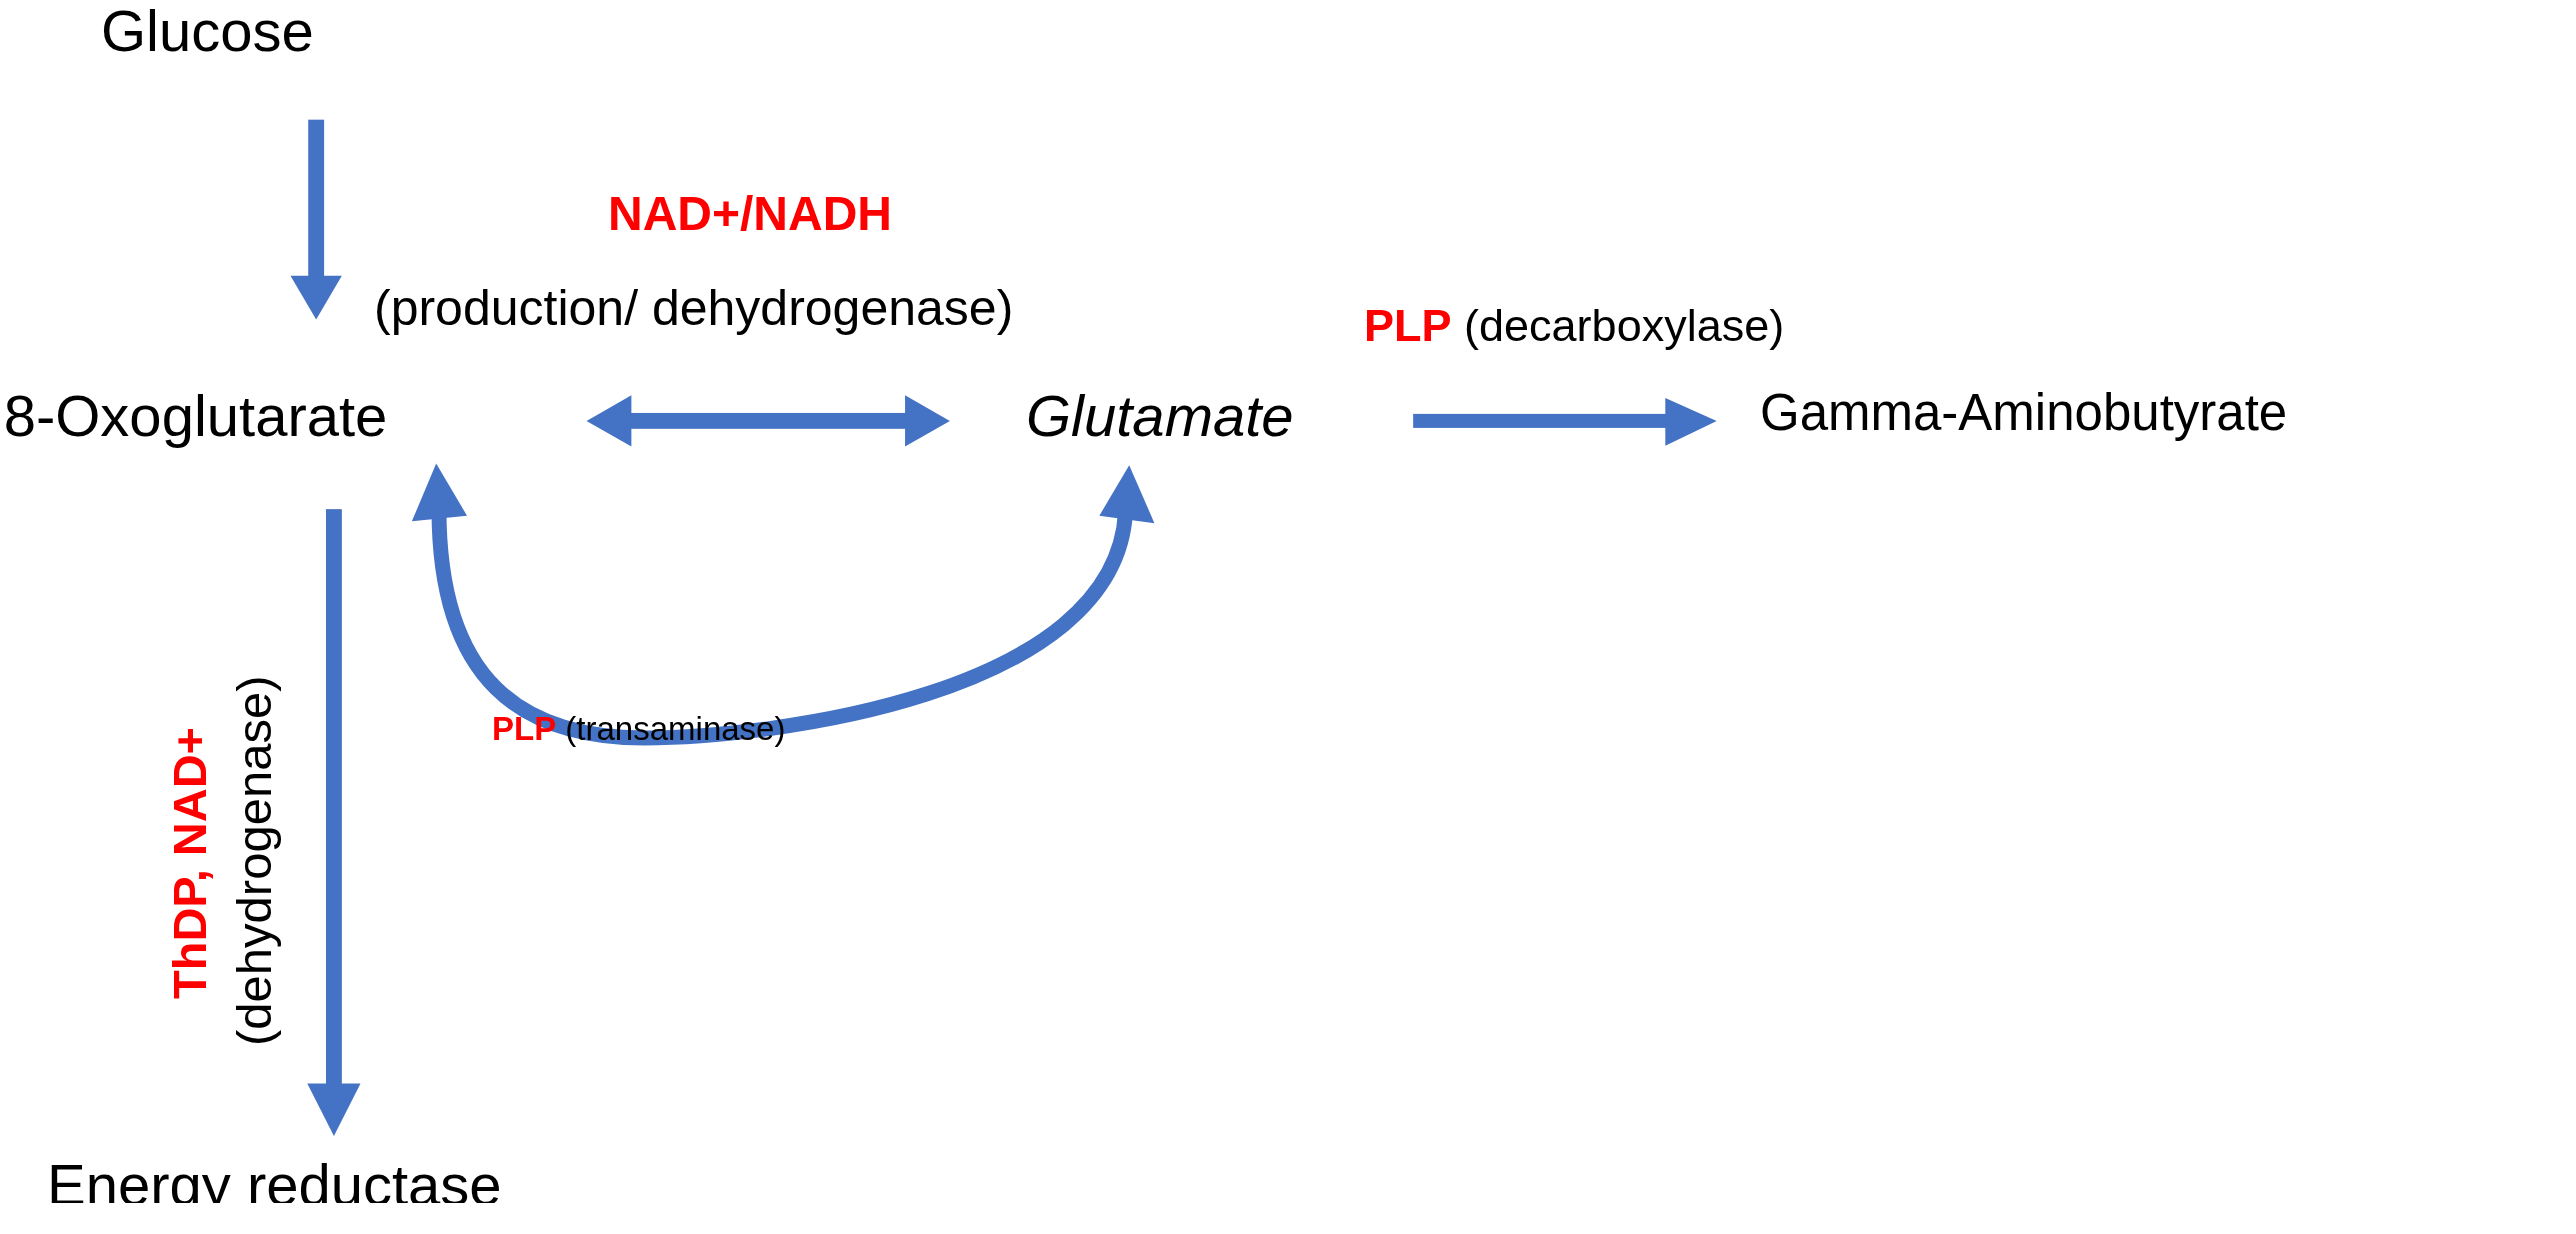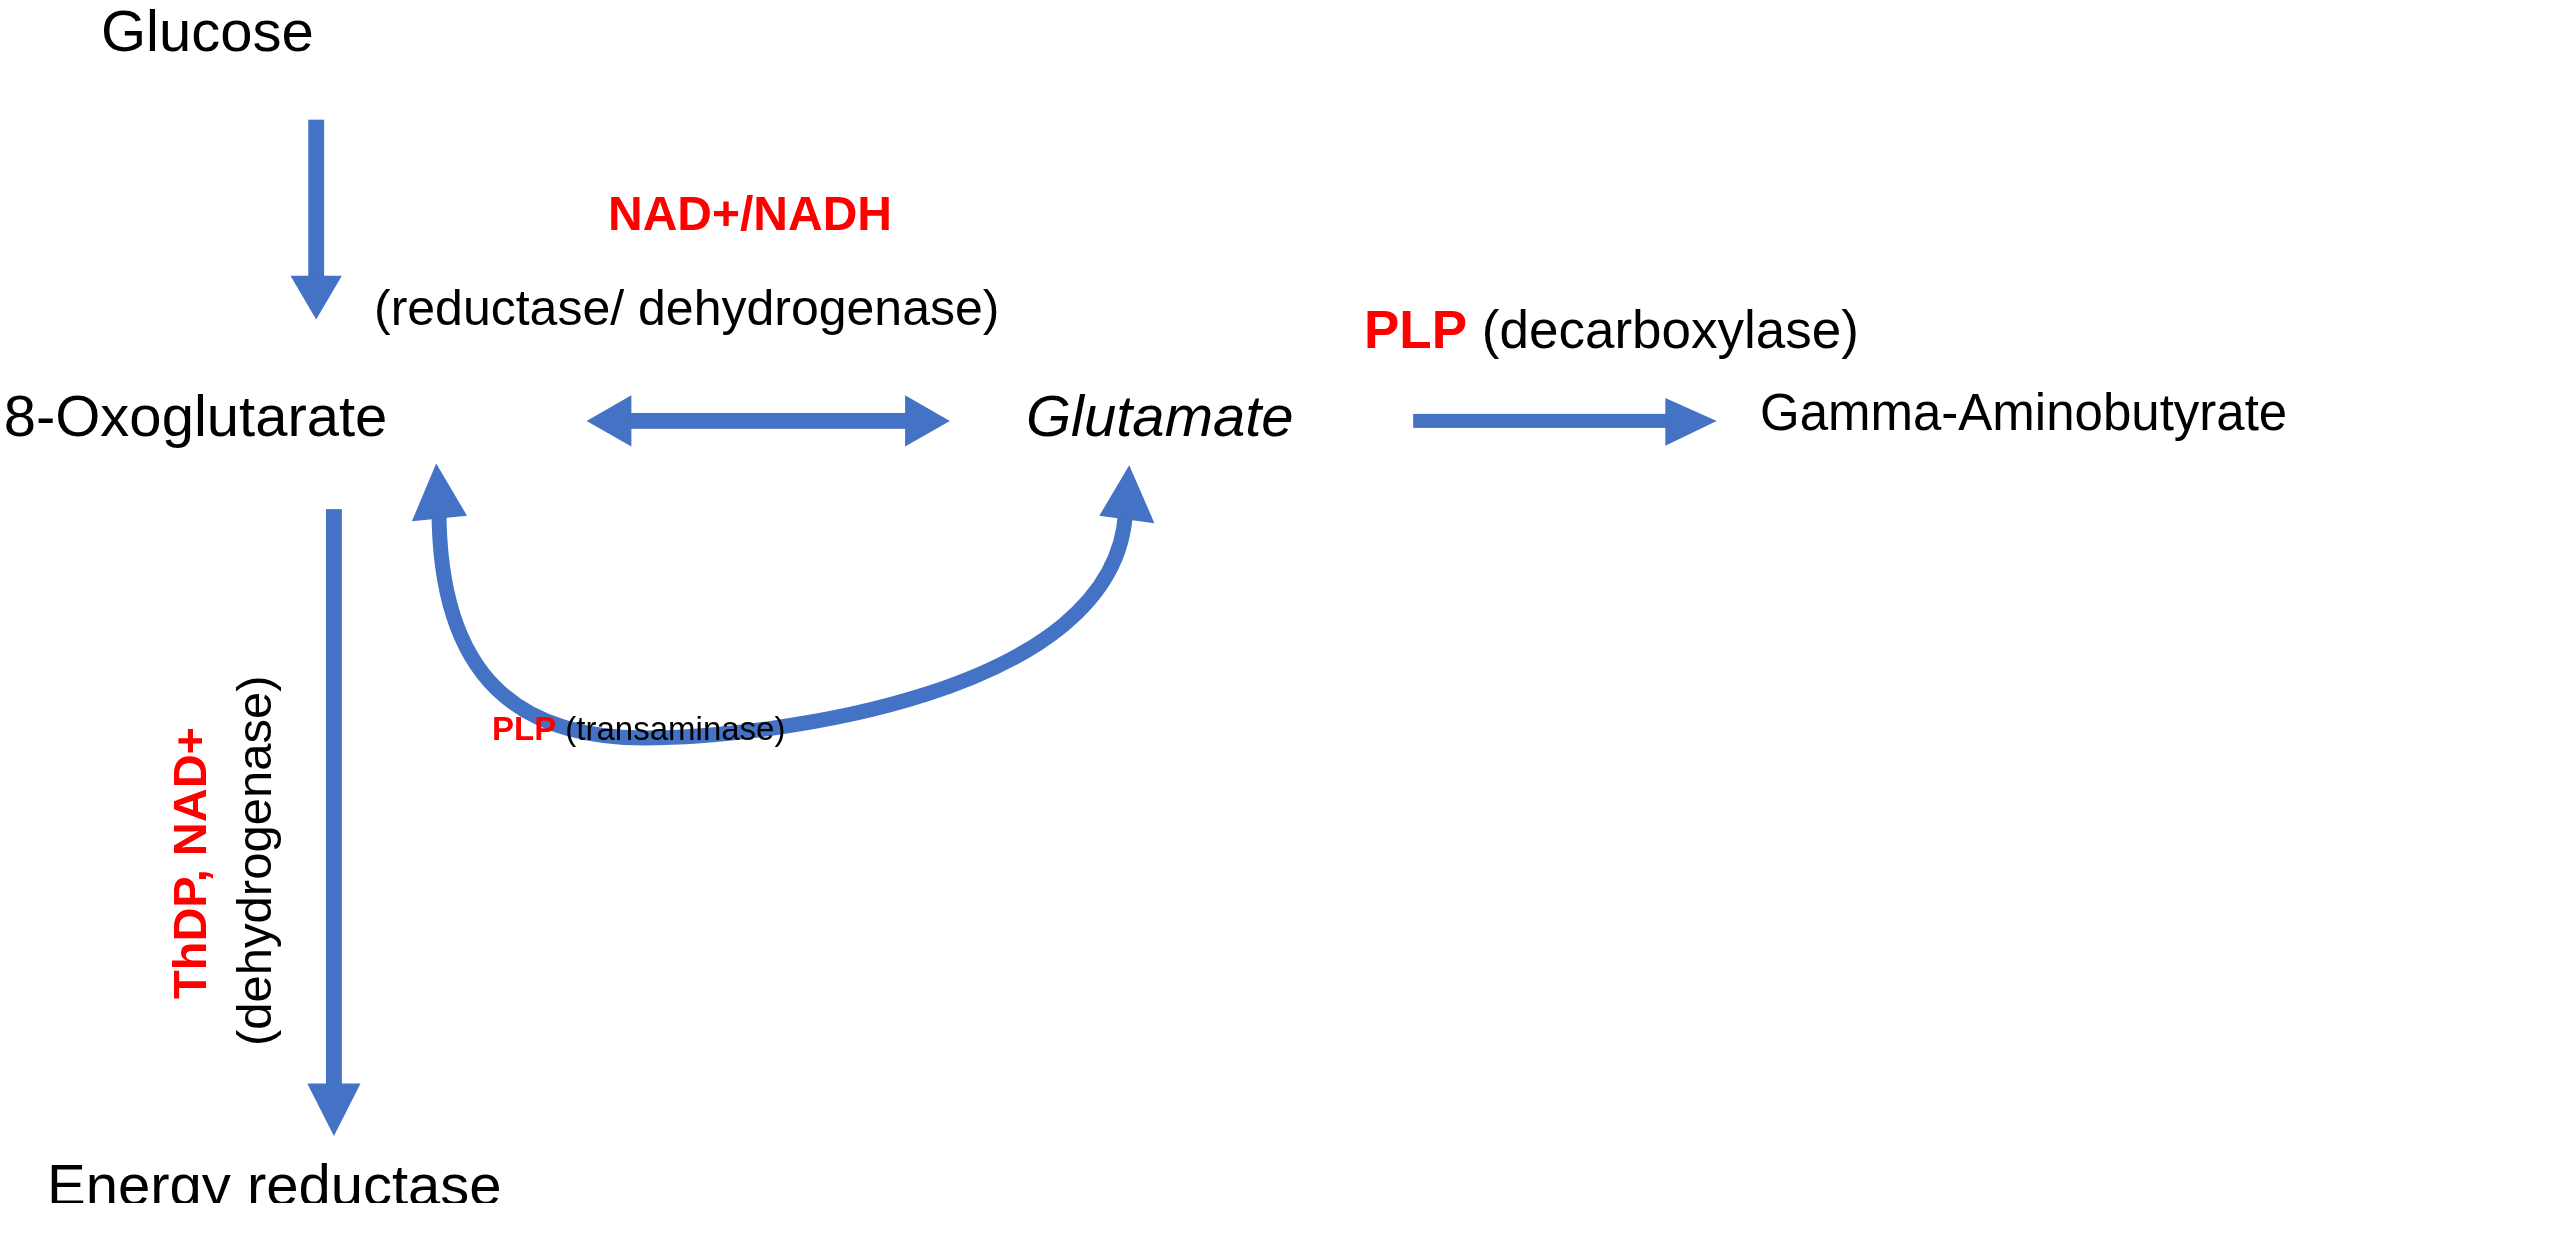--- a/index.html
+++ b/index.html
@@ -99,24 +99,24 @@
 
   <div class="node-label" style="left:1760px; top:387px; font-size:51px;">Gamma-Aminobutyrate</div>
 
   <div class="node-label" style="left:47px; top:1156px; font-size:58px;">Energy reductase</div>
 
   <div class="cofactor" style="left:608px; top:190px; font-size:48px;text-align:center;">
     <span class="agent" style="color:#FF0000;">NAD+/NADH</span>
   </div>
 
   <div class="cofactor" style="left:374px; top:283px; font-size:50px;">
-    <span class="enzyme">(reductase/ dehydrogenase)</span>
+    <span class="enzyme">(production/ dehydrogenase)</span>
   </div>
 
-  <div class="cofactor" style="left:1364px; top:303px; font-size:53px;">
+  <div class="cofactor" style="left:1364px; top:303px; font-size:45px;">
     <span class="agent" style="color:#FF0000;">PLP</span><span> </span><span class="enzyme">(decarboxylase)</span>
   </div>
 
   <div class="cofactor" style="left:492px; top:712px; font-size:33px;">
     <span class="agent" style="color:#FF0000;">PLP</span><span> </span><span class="enzyme">(transaminase)</span>
   </div>
 
   <div class="rot-wrap" style="left:166px; top:999px; transform: rotate(-90deg); font-size:47px; font-weight:700; color:#FF0000;">
     <span>ThDP, NAD+</span>
   </div>

